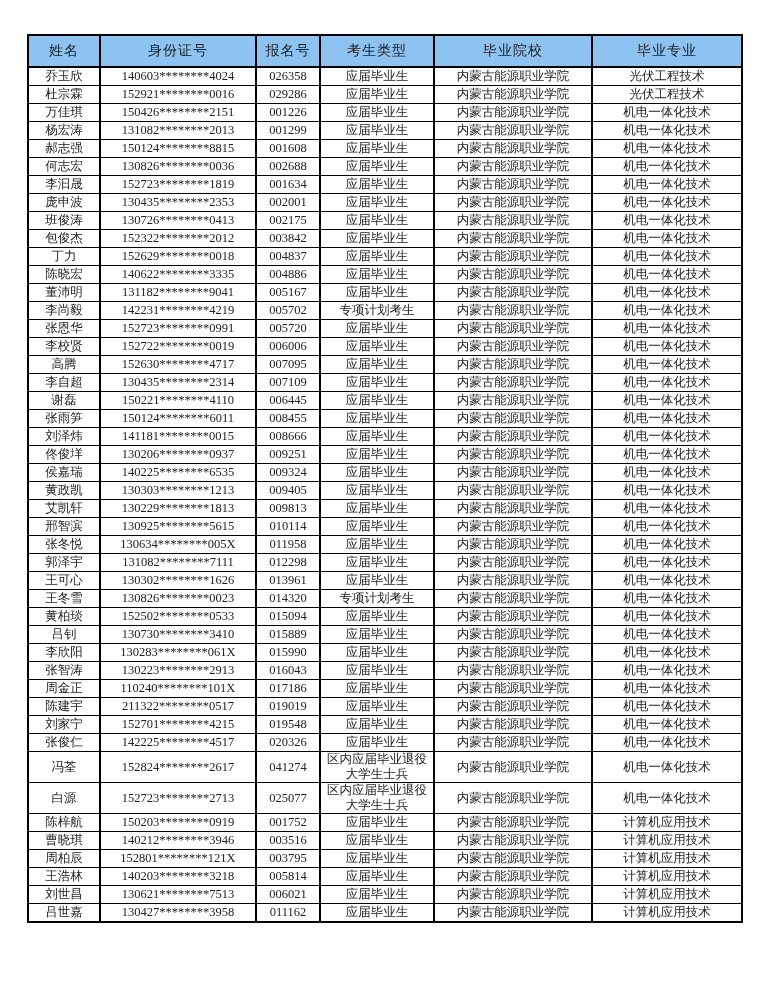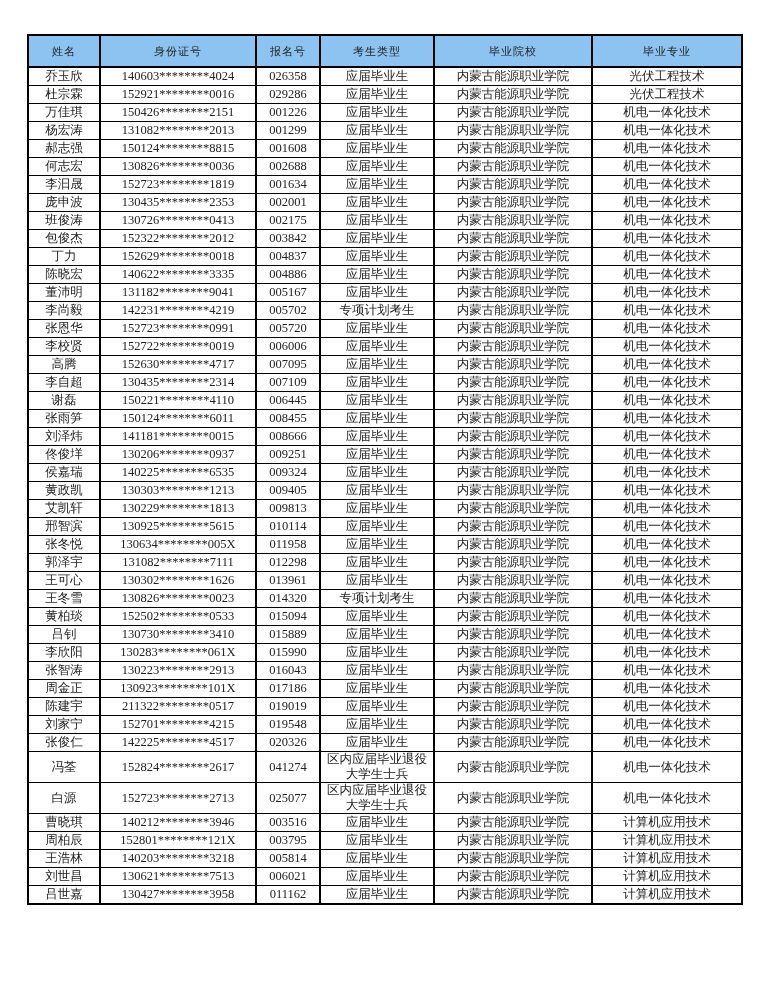--- a/index.html
+++ b/index.html
@@ -29,21 +29,21 @@
     border-left-width: 2px;
     border-right-width: 2px;
     text-align: center;
     vertical-align: middle;
     padding: 0 2px;
     overflow: hidden;
   }
   table.roster thead th {
     background: #8cc3f0;
     height: 30px;
-    font-size: 11px;
+    font-size: 14px;
     font-weight: normal;
     border-bottom-width: 2px;
     letter-spacing: 1px;
   }
   table.roster tbody td {
     height: 17px;
     font-size: 12.5px;
     line-height: 1.2;
     background: #ffffff;
   }
@@ -345,21 +345,21 @@
         <tr>
           <td>张智涛</td>
           <td>130223********2913</td>
           <td>016043</td>
           <td>应届毕业生</td>
           <td>内蒙古能源职业学院</td>
           <td>机电一体化技术</td>
         </tr>
         <tr>
           <td>周金正</td>
-          <td>130923********101X</td>
+          <td>110240********101X</td>
           <td>017186</td>
           <td>应届毕业生</td>
           <td>内蒙古能源职业学院</td>
           <td>机电一体化技术</td>
         </tr>
         <tr>
           <td>陈建宇</td>
           <td>211322********0517</td>
           <td>019019</td>
           <td>应届毕业生</td>
@@ -390,20 +390,28 @@
           <td>内蒙古能源职业学院</td>
           <td>机电一体化技术</td>
         </tr>
         <tr>
           <td>白源</td>
           <td>152723********2713</td>
           <td>025077</td>
           <td>区内应届毕业退役大学生士兵</td>
           <td>内蒙古能源职业学院</td>
           <td>机电一体化技术</td>
+        </tr>
+        <tr>
+          <td>陈梓航</td>
+          <td>150203********0919</td>
+          <td>001752</td>
+          <td>应届毕业生</td>
+          <td>内蒙古能源职业学院</td>
+          <td>计算机应用技术</td>
         </tr>
         <tr>
           <td>曹晓琪</td>
           <td>140212********3946</td>
           <td>003516</td>
           <td>应届毕业生</td>
           <td>内蒙古能源职业学院</td>
           <td>计算机应用技术</td>
         </tr>
         <tr>

